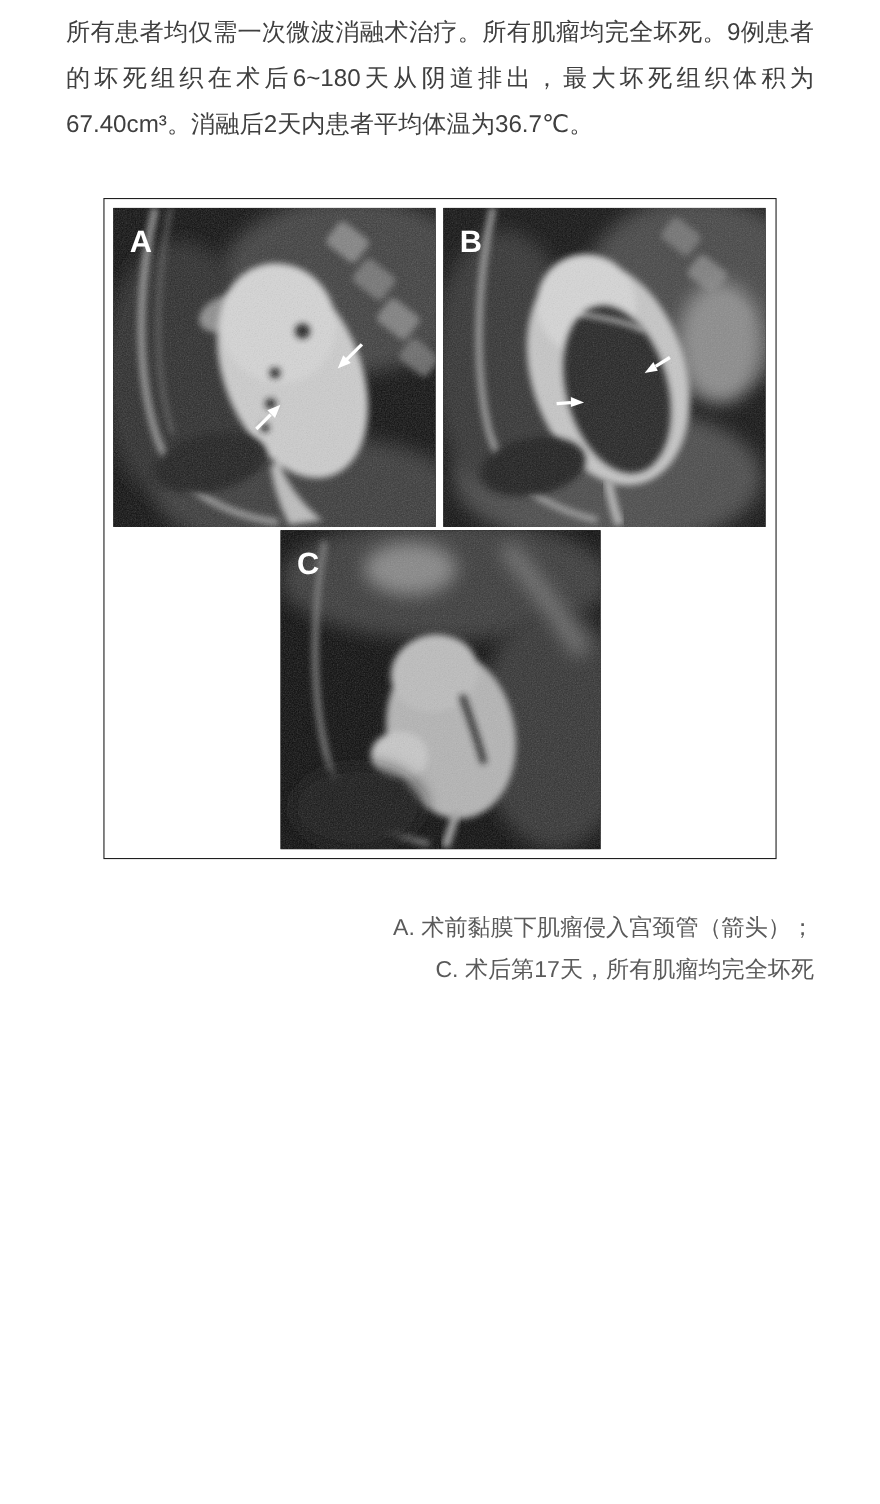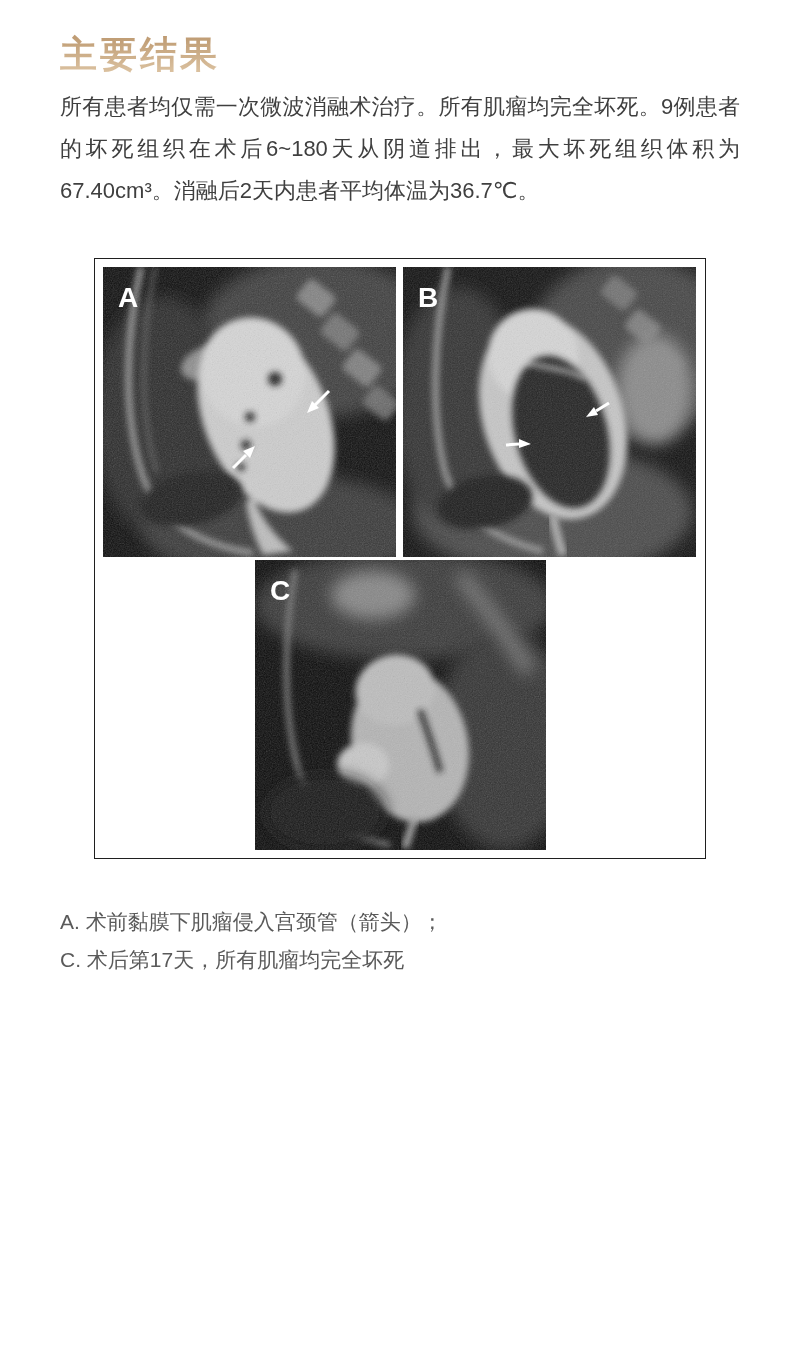--- a/index.html
+++ b/index.html
@@ -46,37 +46,36 @@
   .figure {
     width: 612px; margin: 46px auto 0;
     border: 1.5px solid var(--figure-border, #1f1f1f);
     background: #fff; padding: 8px;
   }
   .figure-row { display: flex; gap: 7px; }
   .mri-panel { position: relative; background: #000; }
   .mri-panel svg { display: block; }
   .panel-c-wrap { width: 291px; margin: 3px auto 0; }
 
-  .figure-caption { margin-top: 44px; text-align: left; }
+  .figure-caption { margin-top: 44px; text-align: right; }
   .caption-line {
     font-size: 21px; line-height: 38px; font-weight: 300;
     color: var(--caption-text, #5a5a5a);
   }
 
   .panel-label-text {
     font-family: "Liberation Sans", sans-serif;
     font-weight: bold;
   }
 </style>
 </head>
 <body>
 
 <div class="page">
 
-  <h1 class="doc-title">主要结果</h1>
 
 
   <p class="body-paragraph">所有患者均仅需一次微波消融术治疗。所有肌瘤均完全坏死。9例患者的坏死组织在术后6~180天从阴道排出，最大坏死组织体积为67.40cm³。消融后2天内患者平均体温为36.7℃。</p>
 
   <div class="figure">
     <div class="figure-row">
 
       <div class="mri-panel">
         <svg width="293" height="290" viewBox="0 0 293 290" xmlns="http://www.w3.org/2000/svg">
           <defs>

